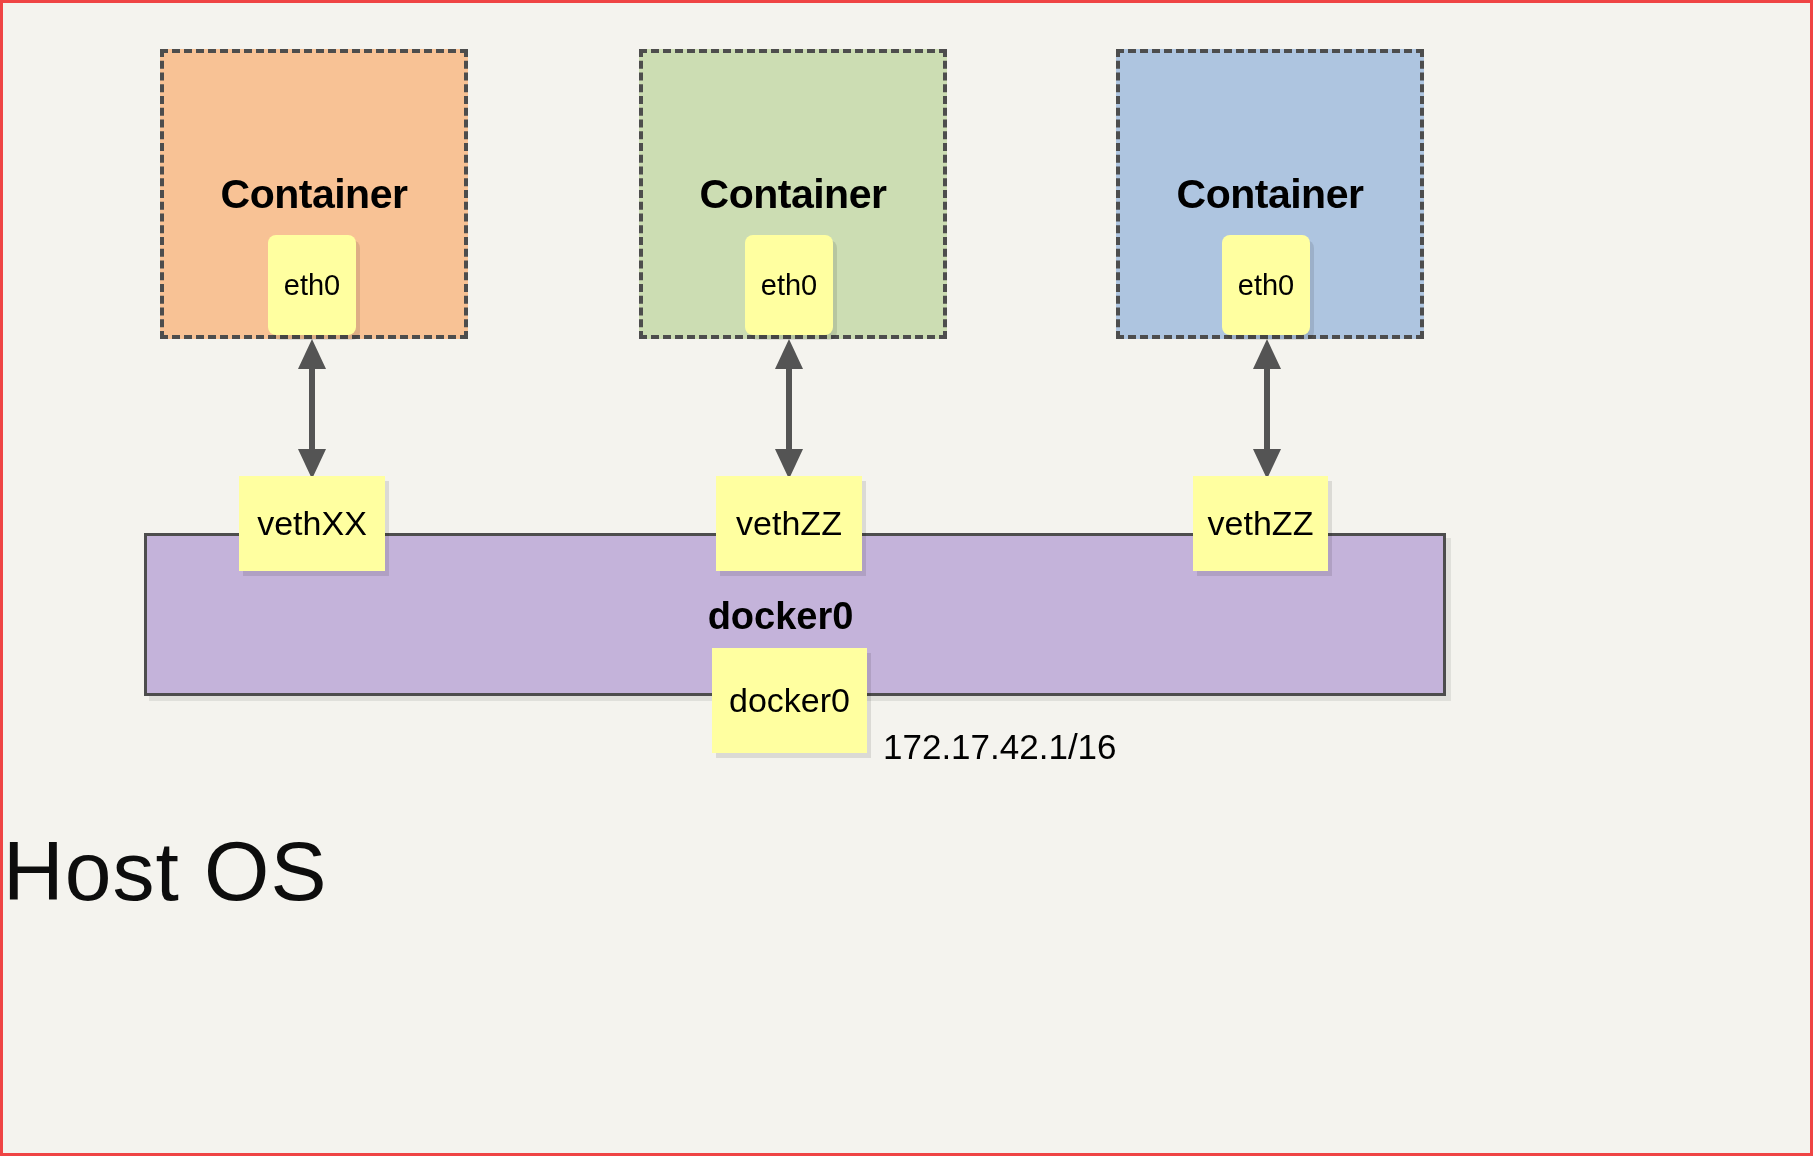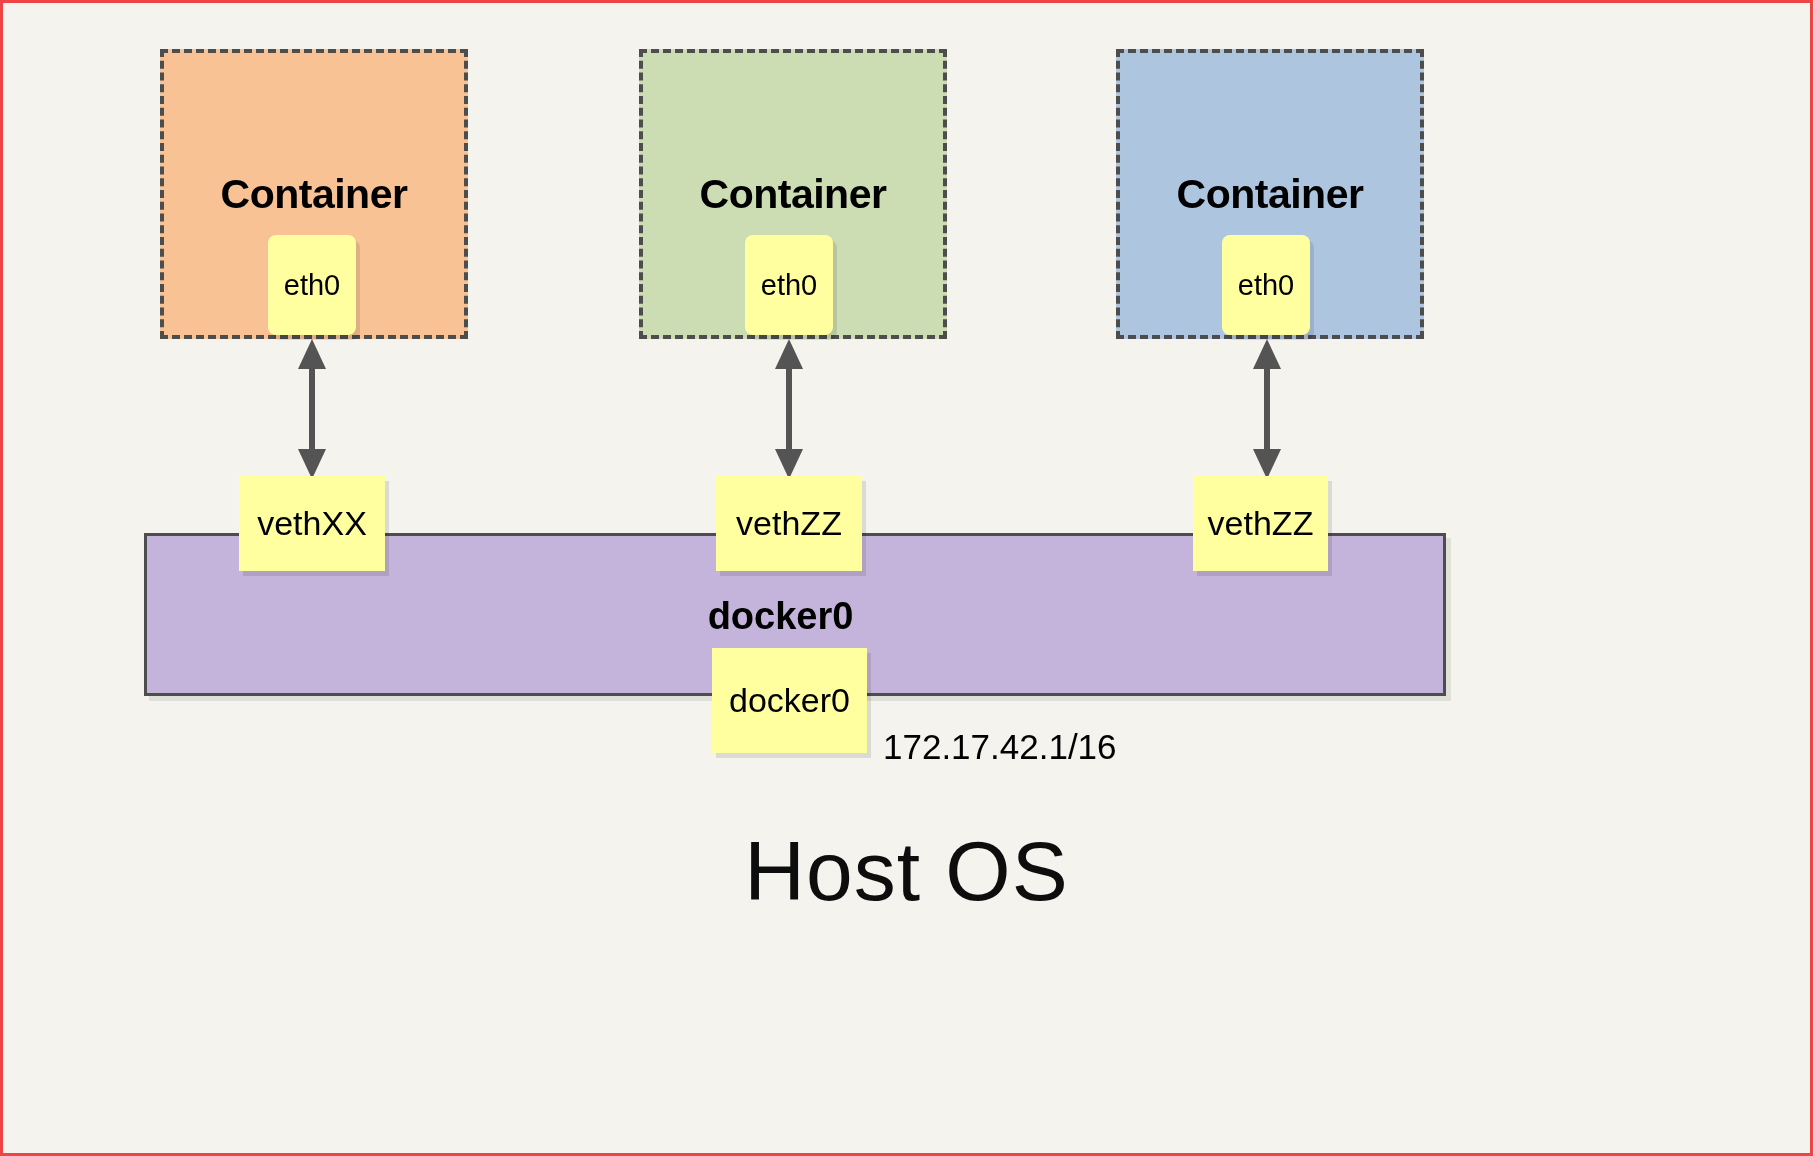--- a/index.html
+++ b/index.html
@@ -72,21 +72,21 @@
     font-size: 35px;
     color: #000000;
     white-space: nowrap;
   }
 
   
   #host-os {
     position: absolute;
     left: 0;
     right: 0;
-    text-align: center;
+    text-align: left;
     font-size: 84px;
     font-weight: 400;
     color: #0d0d0d;
     letter-spacing: 1px;
     white-space: nowrap;
   }
 
   
   .arrow {
     position: absolute;

